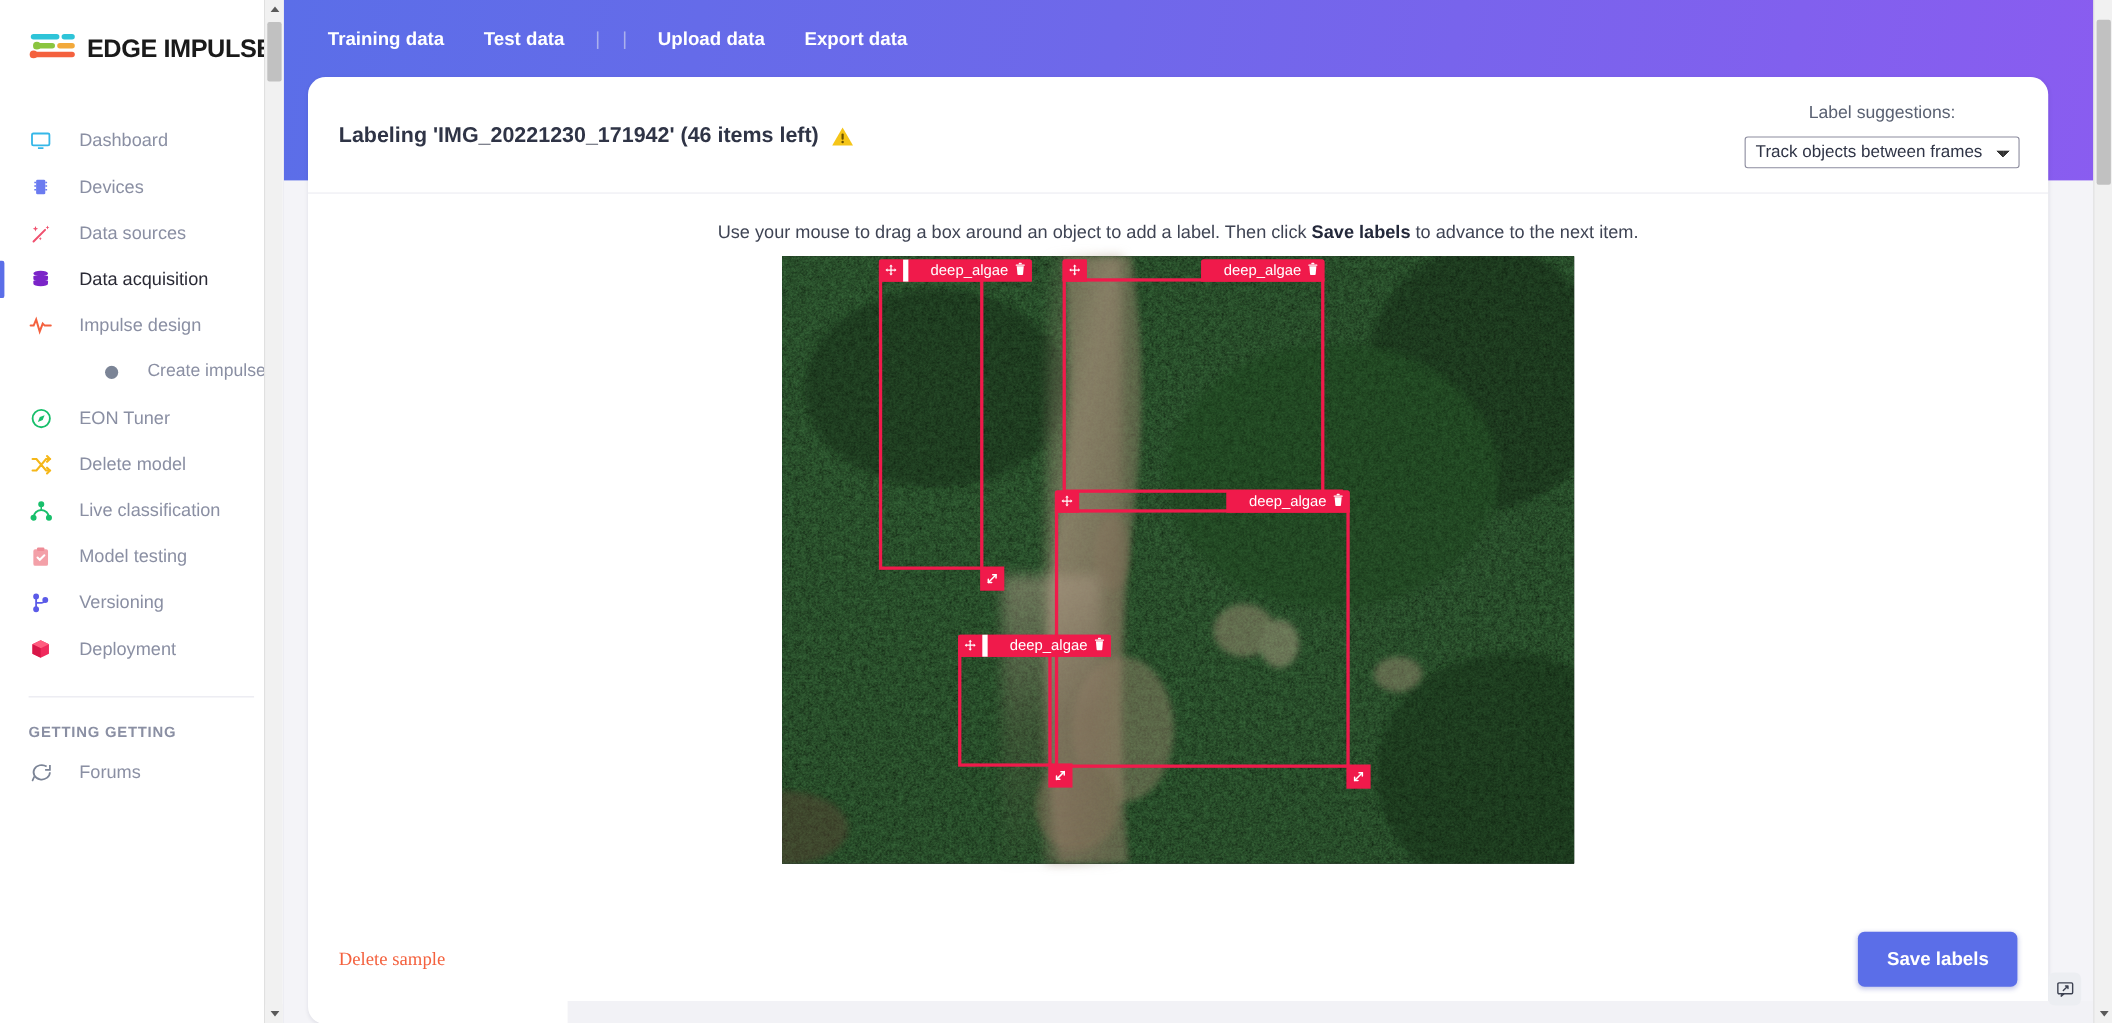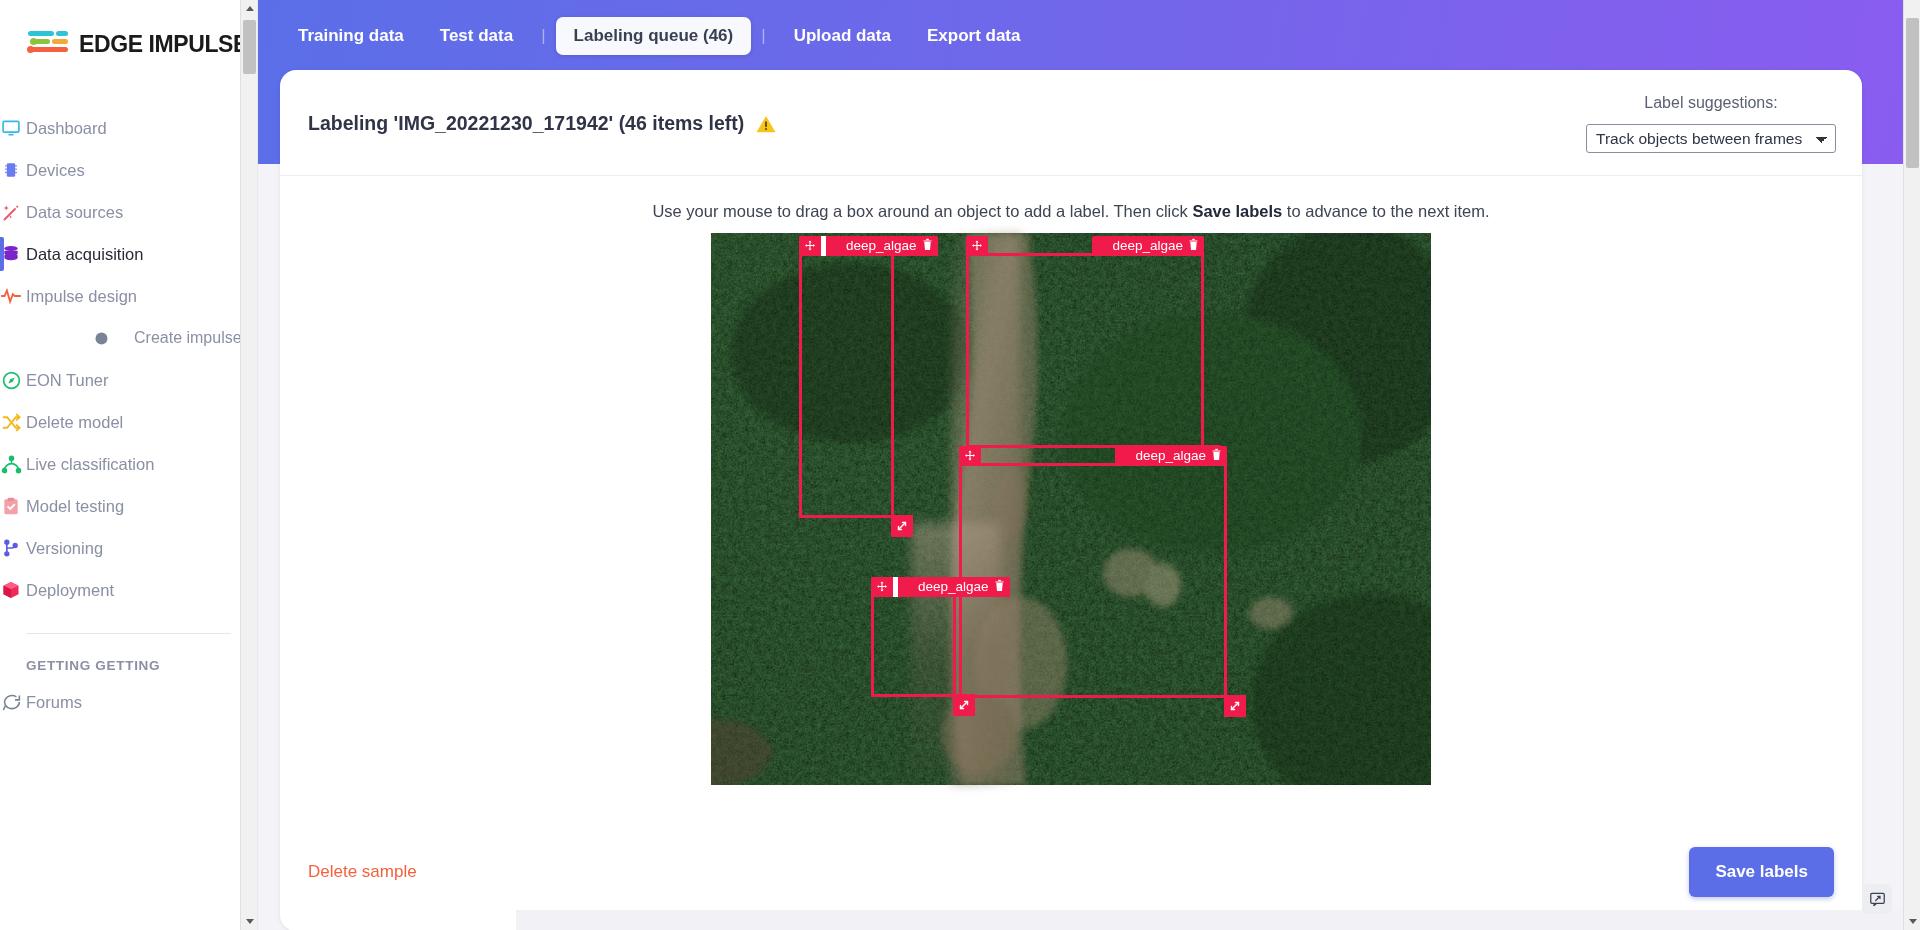--- a/index.html
+++ b/index.html
@@ -23,22 +23,22 @@
   .lb1b{ background:#2ec4d8; left:30px; top:2px;  width:12px; }
   .lb2 { background:#8bc53f; left:6px;  top:10px; width:18px; }
   .lb2b{ background:#f2a93b; left:26px; top:10px; width:16px; }
   .lb3 { background:#f4613e; left:2px;  top:18px; width:40px; }
   .logo-dot { position:absolute; width:7px; height:7px; border-radius:50%; background:#f4613e; left:1px; top:17px; }
   .logo-dot2{ position:absolute; width:7px; height:7px; border-radius:50%; background:#8bc53f; left:4px; top:9px; }
   .logo-text { font-size:23px; font-weight:bold; letter-spacing:-0.4px; color:#1a1a1a; white-space:nowrap; }
 
   .nav { margin-top:48px; }
   .nav-item {
-    display:flex; align-items:center; gap:4px;
-    height:42px; position:relative;
+    display:flex; align-items:center; gap:24px;
+    height:42px; padding-left:26px; position:relative;
     color:#8a8fa3; font-size:16.5px; cursor:pointer;
   }
   .nav-item.sub { padding-left:90px; font-size:16px; gap:22px; }
   .nav-item.active { color:#2a2a35; font-weight:400; }
   .nav-item.active::before {
     content:""; position:absolute; left:0; top:4px;
     width:4px; height:34px; background:#5b6ee8; border-radius:0 2px 2px 0;
   }
   .ni { width:22px; height:22px; flex-shrink:0; display:flex; align-items:center; justify-content:center; }
   .nav-label { white-space:nowrap; }
@@ -163,21 +163,21 @@
   }
   .handle.br { right:-22px; bottom:-22px; }
 
   
   .card-foot {
     display:flex; align-items:center; justify-content:space-between;
     padding:0 28px 0 28px; height:118px; border-top:0;
   }
   .delete-sample {
     color:#f4613e; font-size:17px; cursor:pointer; background:none; border:none;
-    font-family:Liberation Sans, sans-serif;
+    font-family:Liberation Serif, serif;
   }
   .save-btn {
     background:#5b6ee8; color:#fff; font-size:17px; font-weight:bold;
     border:none; border-radius:6px; padding:15px 26px; cursor:pointer;
     box-shadow:0 2px 5px rgba(60,70,180,.3);
     font-family:"Liberation Sans", sans-serif;
   }
 
   
   .page-scroll {
@@ -375,21 +375,20 @@
     </div>
   </aside>
 
   <section class="main">
 
     <div class="topbar">
       <div class="tabs">
         <div class="tab">Training data</div>
         <div class="tab">Test data</div>
         <div class="tab-sep">|</div>
-        <div class="tab active">Labeling queue (46)</div>
         <div class="tab-sep">|</div>
         <div class="tab">Upload data</div>
         <div class="tab">Export data</div>
       </div>
     </div>
 
     <div class="card">
 
       <div class="card-head">
         <div class="card-title">

